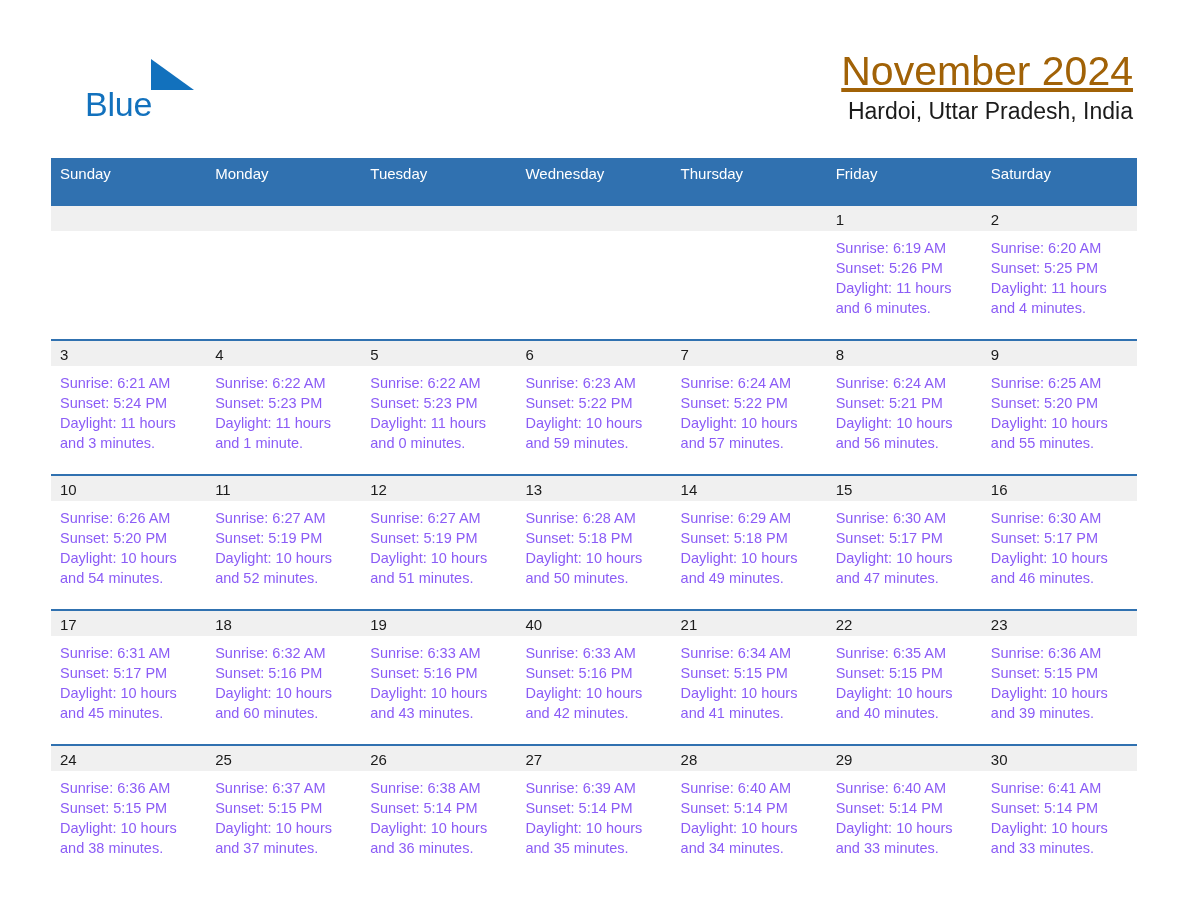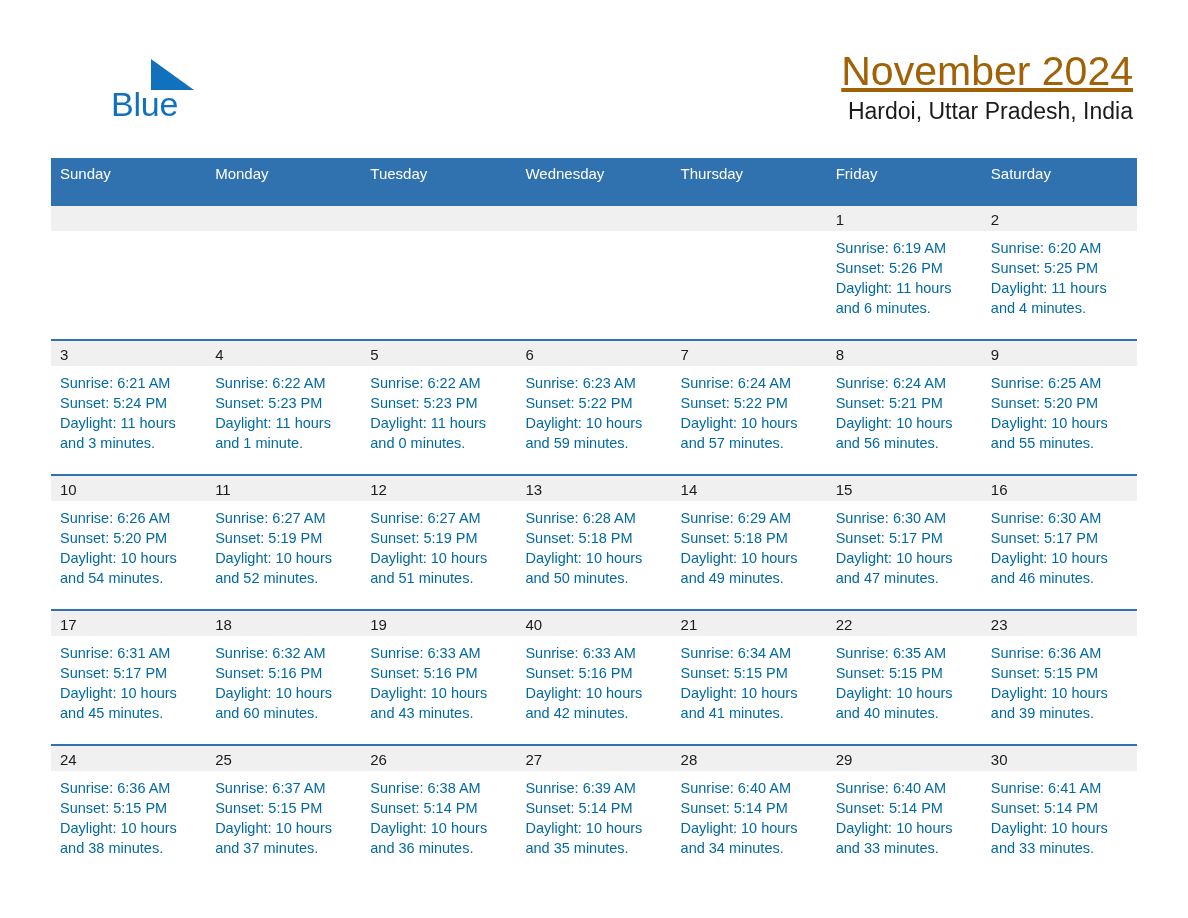--- a/index.html
+++ b/index.html
@@ -50,21 +50,21 @@
     position: absolute;
     left: 94px;
     top: 7px;
     width: 0;
     height: 0;
     border-left: 43px solid #1271bd;
     border-top: 31px solid transparent;
   }
   .logo-line2 {
     position: absolute;
-    left: 54px;
+    left: 28px;
     top: 32px;
     font-size: 34px;
     letter-spacing: -0.2px;
     color: #1271bd;
     font-weight: 400;
     line-height: 40px;
     white-space: nowrap;
   }
 
   .title-block {
@@ -137,21 +137,21 @@
     box-sizing: border-box;
     padding: 3px 0 0 9px;
     font-size: 15px;
     color: #1b1b1b;
     line-height: 21px;
   }
   .cell-body {
     padding: 7px 6px 0 9px;
     font-size: 14.5px;
     line-height: 20px;
-    color: #0369a1;
+    color: #8b5cf6;
   }
   .cell-body div { white-space: normal; }
   .cell-empty .daynum-band { color: transparent; }
 </style>
 </head>
 <body>
 
 <div class="page">
 
   <div class="masthead">

